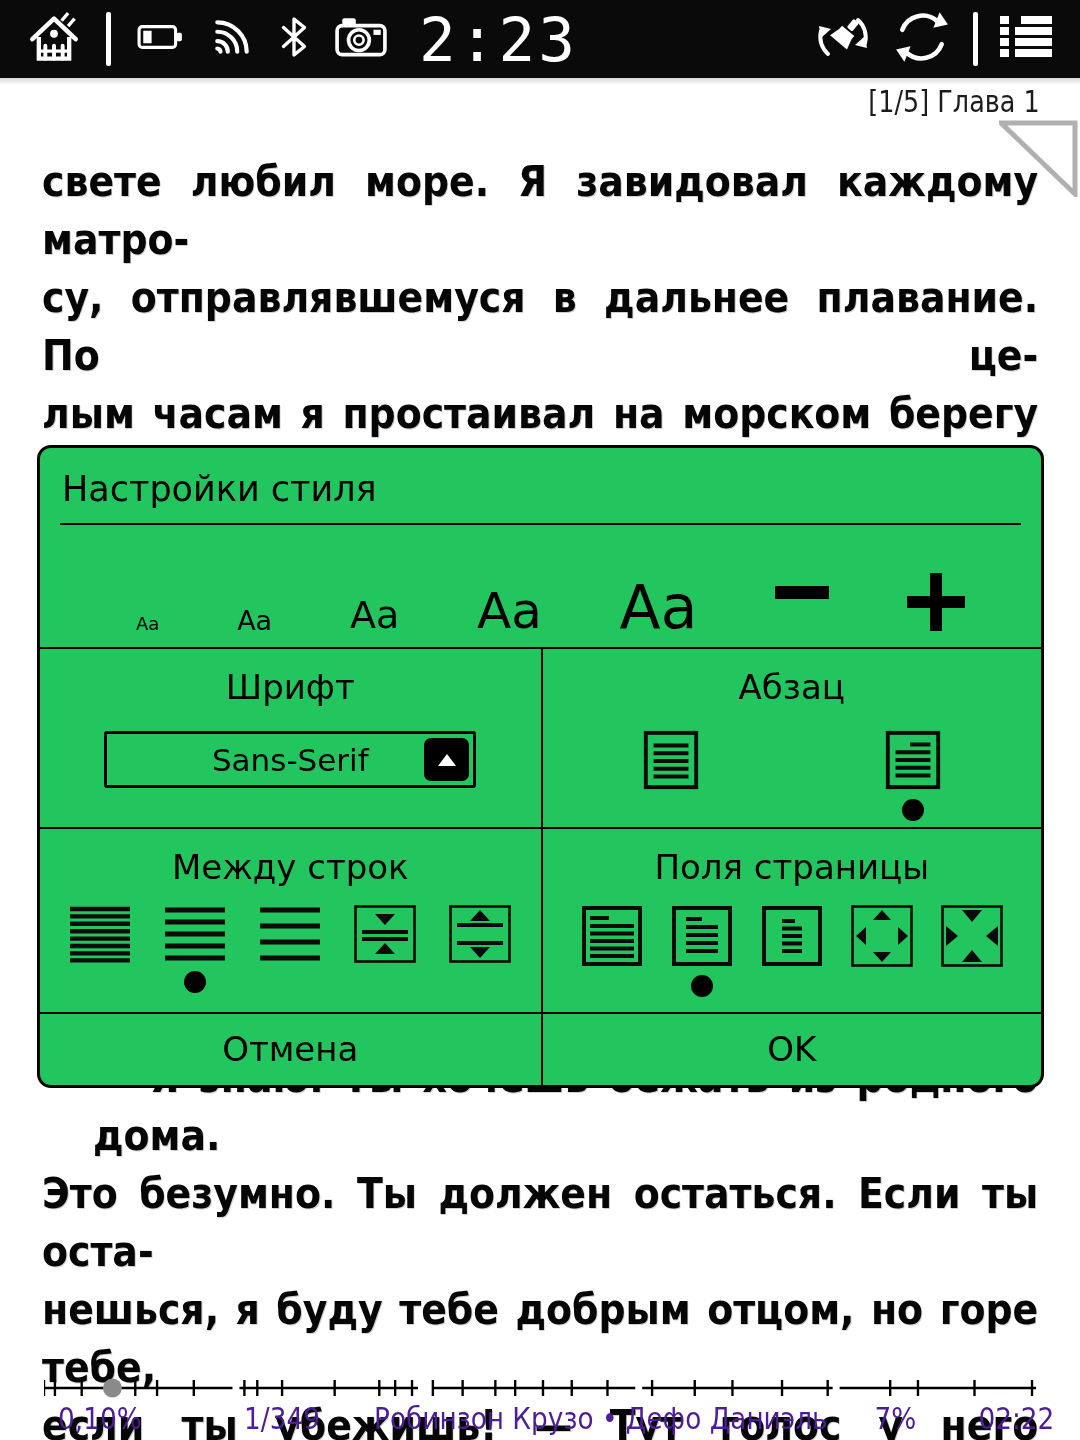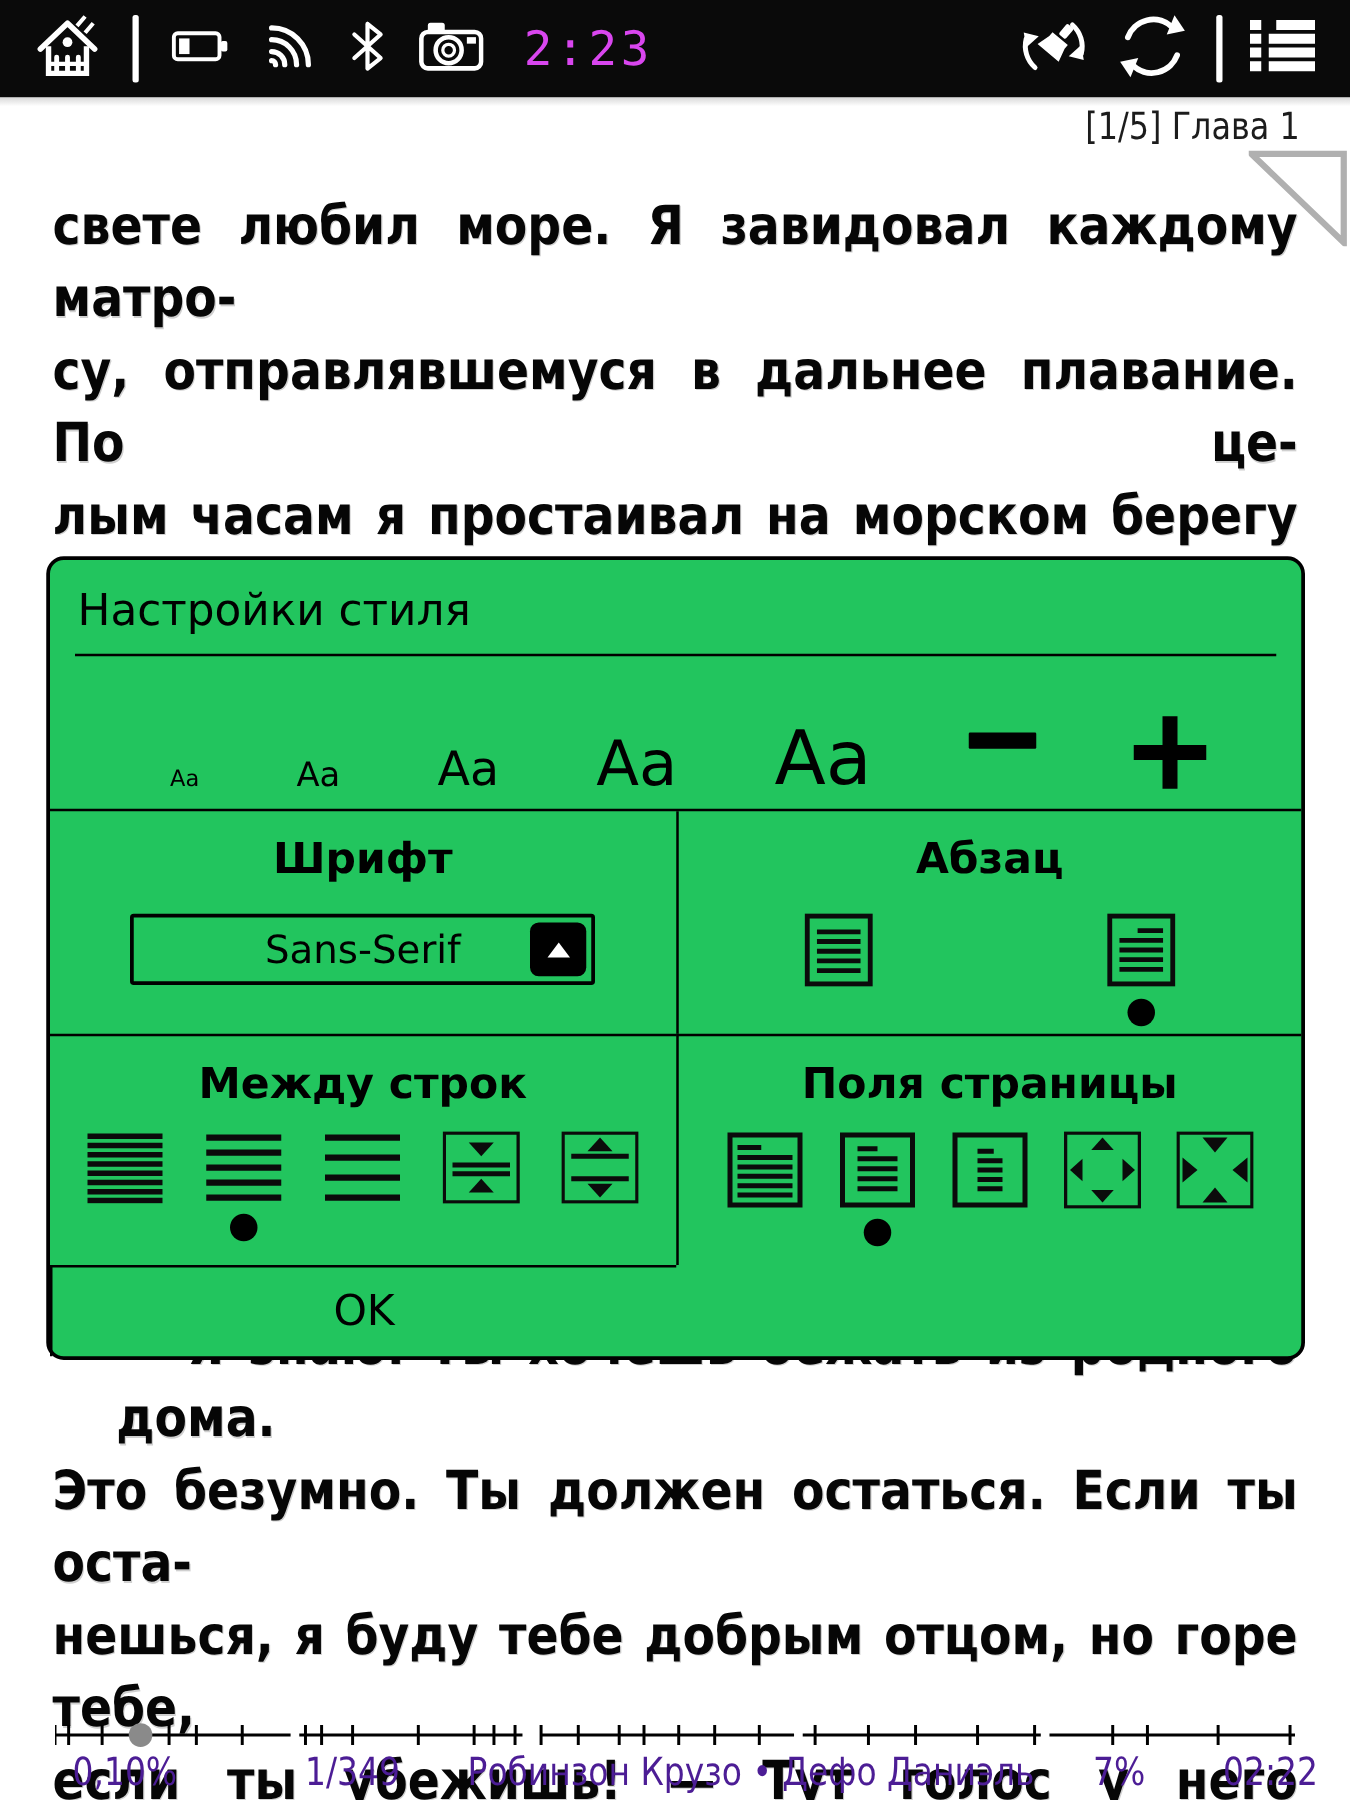--- a/index.html
+++ b/index.html
@@ -5,22 +5,22 @@
   html,body{margin:0;padding:0;width:1080px;height:1440px;background:#fff;overflow:hidden;
     font-family:"DejaVu Sans","Liberation Sans",sans-serif;color:#000;}
   .screen{position:relative;width:1080px;height:1440px;background:#fff;}
 
   
   .statusbar{position:absolute;left:0;top:0;width:1080px;height:78px;background:#0a0a0a;
     display:flex;align-items:center;padding:0 28px;box-sizing:border-box;}
   .sb-left{display:flex;align-items:center;gap:26px;}
   .sb-right{display:flex;align-items:center;gap:22px;margin-left:auto;}
   .sb-divider{width:5px;height:54px;background:#fff;border-radius:2px;}
-  .sb-time{color:#d946ef;font-family:"DejaVu Sans Mono","Liberation Mono",monospace;
-    font-size:38px;font-weight:300;letter-spacing:3px;line-height:1;margin-left:6px;text-align:center;}
+  .sb-time{color:#ffffff;font-family:"DejaVu Sans Mono","Liberation Mono",monospace;
+    font-size:61px;font-weight:300;letter-spacing:3px;line-height:1;margin-left:6px;text-align:center;}
   .topstrip{position:absolute;left:0;top:78px;width:1080px;height:7px;
     background:linear-gradient(#d9d9d9,#ffffff);}
 
   
   .chapter-header{position:absolute;top:84px;right:40px;font-size:30px;color:#1c1c1c;
     transform:scaleX(0.85);transform-origin:100% 50%;white-space:nowrap;}
   .fold{position:absolute;left:999px;top:120px;}
 
   .booktext{position:absolute;left:42px;font-weight:700;font-size:43px;line-height:58px;
     color:#060606;transform:scaleX(0.88);transform-origin:0 0;width:1132px;
@@ -42,21 +42,21 @@
   .aa1{font-size:18px;} .aa2{font-size:27px;} .aa3{font-size:38px;} .aa4{font-size:50px;} .aa5{font-size:60px;}
   .minus-btn{width:54px;height:13px;background:#000;margin-bottom:32px;border-radius:1px;}
   .plus-btn{position:relative;width:58px;height:58px;}
   .plus-btn::before{content:"";position:absolute;left:0;top:23px;width:58px;height:12px;background:#000;}
   .plus-btn::after{content:"";position:absolute;left:23px;top:0;width:12px;height:58px;background:#000;}
 
   .dlg-grid{display:grid;grid-template-columns:1fr 1fr;grid-template-rows:178px 185px 73px;}
   .cell{text-align:center;box-sizing:border-box;position:relative;}
   .cell.rt{border-left:2px solid #000;}
   .cell.bt{border-top:2px solid #000;}
-  .cell-label{font-weight:700;font-size:34px;padding-top:18px;}
+  .cell-label{font-weight:400;font-size:34px;padding-top:18px;}
 
   .dropdown{position:relative;width:372px;height:57px;border:3px solid #000;border-radius:3px;
     margin:24px auto 15px;box-sizing:border-box;display:flex;align-items:center;justify-content:center;}
   .dropdown-value{font-size:31px;}
   .dd-btn{position:absolute;right:4px;top:4px;width:45px;height:43px;background:#000;border-radius:7px;
     display:flex;align-items:center;justify-content:center;}
   .up-tri{width:0;height:0;border-left:9px solid transparent;border-right:9px solid transparent;
     border-bottom:12px solid #fff;}
 
   .icon-row{display:flex;justify-content:center;align-items:flex-start;}
@@ -314,20 +314,21 @@
               <rect x="1.5" y="1.5" width="59" height="59" stroke-width="2.6"></rect>
               <polygon points="21,5 41,5 31,17" fill="#0b0b0b" stroke="none"></polygon>
               <polygon points="57,21 57,41 45,31" fill="#0b0b0b" stroke="none"></polygon>
               <polygon points="21,57 41,57 31,45" fill="#0b0b0b" stroke="none"></polygon>
               <polygon points="5,21 5,41 17,31" fill="#0b0b0b" stroke="none"></polygon>
             </svg>
           </span>
         </div>
       </div>
 
+      <div class="cell bt dlg-btn">Отмена</div>
       <div class="cell rt bt dlg-btn">OK</div>
     </div>
   </div>
 
   <div class="progressbar">
     <svg width="100%" height="20" viewBox="0 0 1000 20" preserveAspectRatio="none">
         <line x1="0" y1="10" x2="190" y2="10" stroke="#000" stroke-width="2.4"></line>
         <line x1="197" y1="10" x2="377" y2="10" stroke="#000" stroke-width="2.4"></line>
         <line x1="392" y1="10" x2="596" y2="10" stroke="#000" stroke-width="2.4"></line>
         <line x1="603" y1="10" x2="795" y2="10" stroke="#000" stroke-width="2.4"></line>

